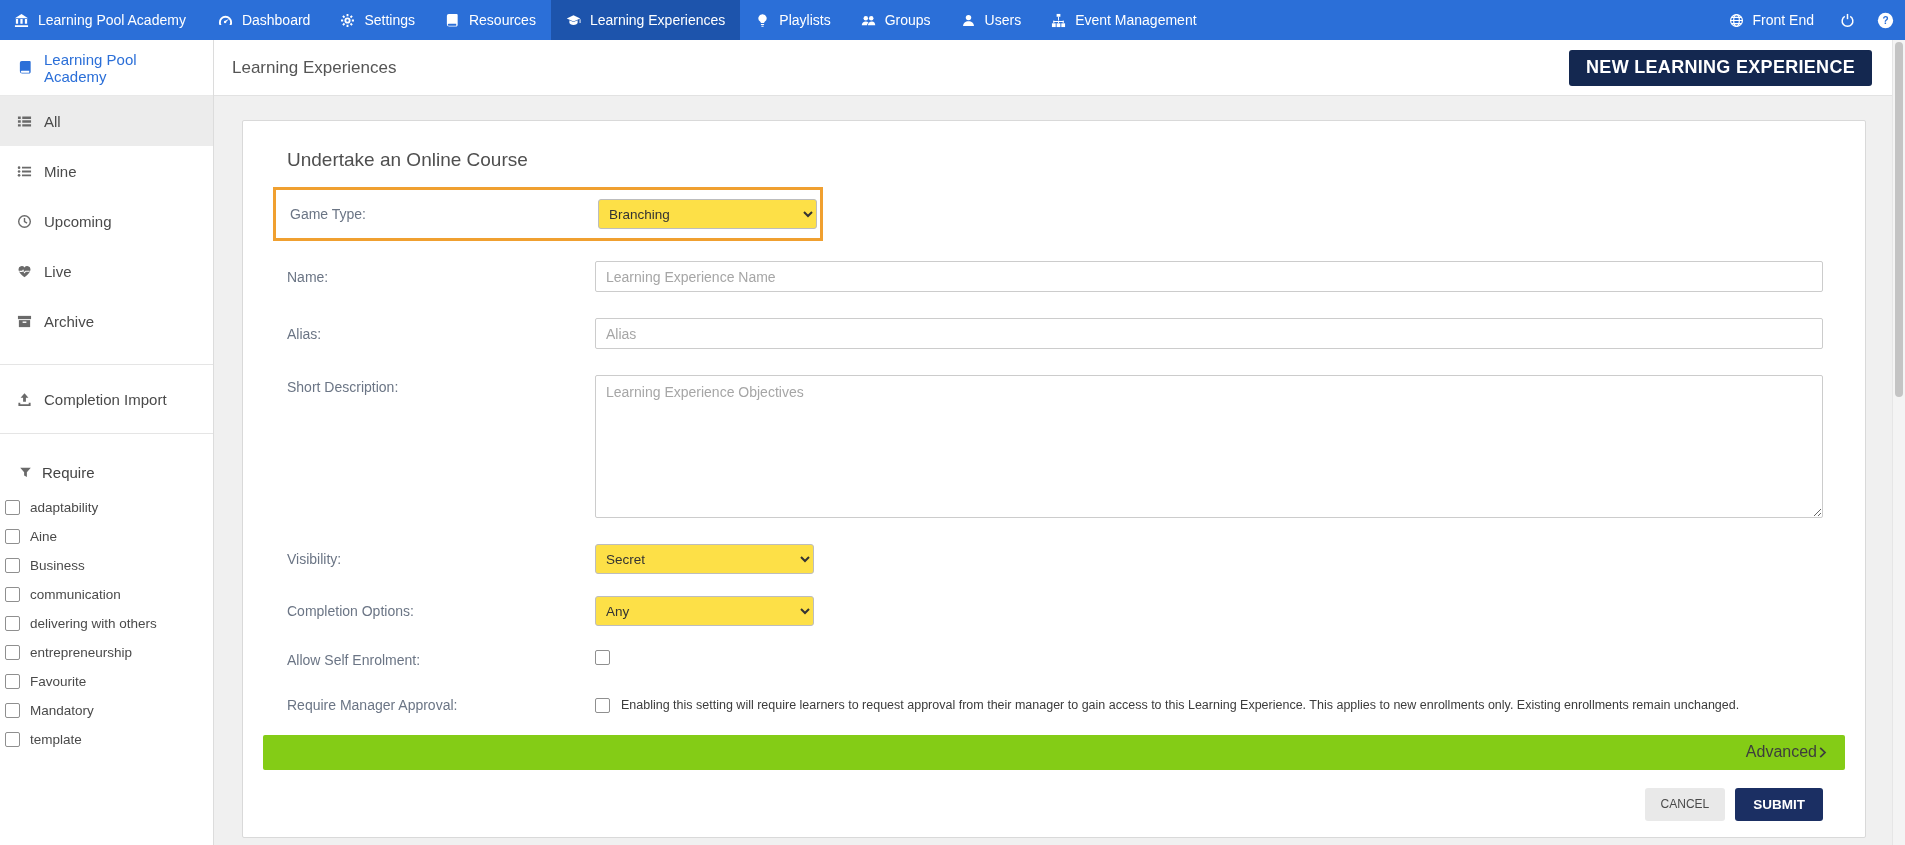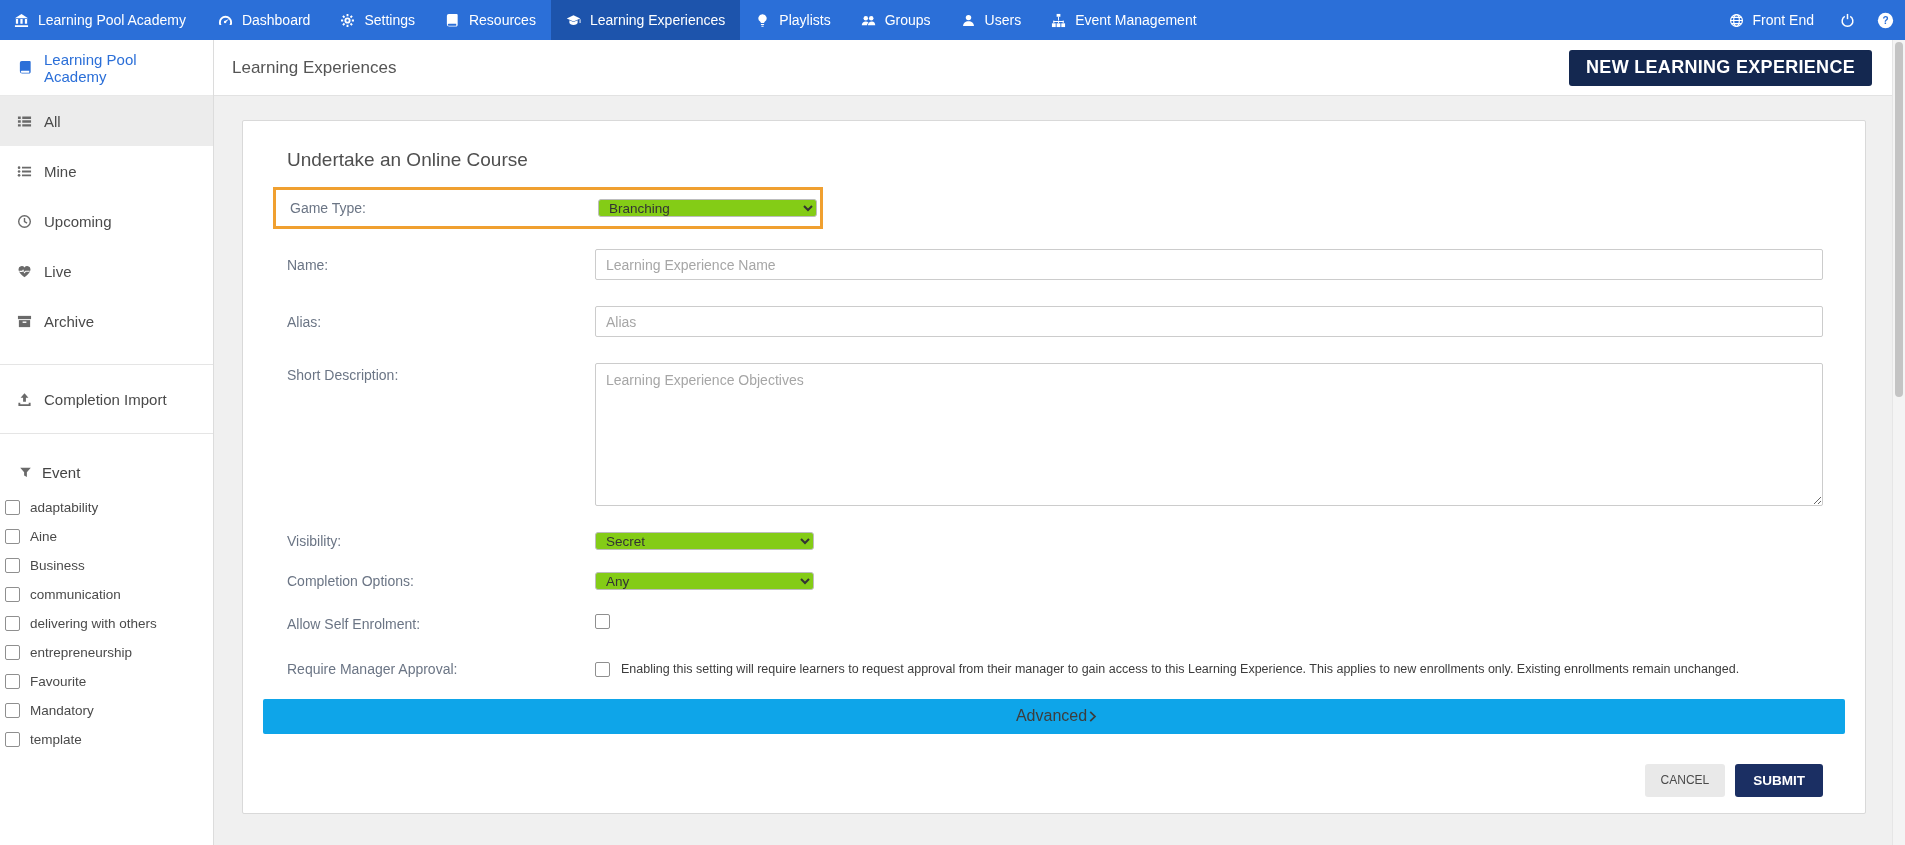--- a/index.html
+++ b/index.html
@@ -42,26 +42,26 @@
   
   .form-body { padding:28px 42px 0 44px; }
   .card-title { font-size:19px; font-weight:400; color:#4f4f4f; margin-bottom:16px; }
   .hl-box { border:3px solid #f0a030; width:550px; margin-left:-14px; padding:9px 14px; margin-bottom:20px; display:grid; grid-template-columns:308px auto; align-items:center; }
   .frow { display:grid; grid-template-columns:308px 1fr; align-items:center; margin-bottom:26px; }
   .frow.top { align-items:start; }
   .flabel { font-size:14px; color:#6b7585; }
   .tinput { width:100%; height:31px; border:1px solid #ccc; border-radius:2px; padding:0 10px; font-size:14px; color:#8b5cf6; outline:none; }
   .tinput::placeholder, .tarea::placeholder { color:#a6a6a6; }
   .tarea { width:100%; height:143px; border:1px solid #ccc; border-radius:2px; padding:8px 10px; font-size:14px; color:#333; resize:both; outline:none; }
-  .sel { width:219px; height:18px; border:1px solid #bdbdbd; border-radius:3px; font-size:13.5px; color:#333; padding:0 6px; background:#84cc16; cursor:pointer; }
+  .sel { width:219px; height:30px; border:1px solid #bdbdbd; border-radius:3px; font-size:13.5px; color:#333; padding:0 6px; background:#fde047; cursor:pointer; }
   .rm-wrap { display:flex; align-items:flex-start; gap:11px; font-size:12.5px; color:#3c3c3c; line-height:1.4; }
   .rm-wrap .chk { margin-top:1px; }
   .flabel.pad-top { padding-top:4px; }
 
-  .advanced { margin:6px 20px 16px; background:#0ea5e9; height:35px; display:flex; align-items:center; justify-content:center; padding:0 15px 0 23px; font-size:16px; color:#3d3d3d; border-radius:2px; cursor:pointer; }
+  .advanced { margin:6px 20px 4px; background:#84cc16; height:35px; display:flex; align-items:center; justify-content:flex-end; padding:0 15px 0 23px; font-size:16px; color:#3d3d3d; border-radius:2px; cursor:pointer; }
   .advanced .ic { fill:#3d3d3d; width:13px; height:13px; }
   .card-footer { display:flex; justify-content:flex-end; align-items:center; gap:10px; padding:14px 42px 16px; }
   .btn-cancel { background:#e9e9e9; color:#4a4a4a; height:33px; padding:0 16px; border:none; border-radius:3px; font-size:12px; cursor:pointer; }
   .btn-submit { background:#1b2f63; color:#fff; height:33px; padding:0 18px; border:none; border-radius:3px; font-size:13.5px; font-weight:bold; cursor:pointer; }
 
   
   .vscroll { width:13px; background:#f4f4f4; border-left:1px solid #e6e6e6; position:relative; flex:none; }
   .vthumb { position:absolute; top:2px; left:2px; width:8px; height:355px; background:#c4c4c4; border-radius:4px; }
 </style>
 </head>
@@ -260,21 +260,21 @@
         <span>Completion Import</span>
       </div>
     </div>
 
     <div class="filter-head">
       <span>
           <svg class="ic" viewBox="0 0 16 16">
             <path d="M1.5 2h13L9.7 7.8v5.7l-3.4-1.7V7.8z"></path>
           </svg>
         </span>
-      <span>Event</span>
+      <span>Require</span>
     </div>
 
     <label class="filter-row">
       <input type="checkbox" class="chk" style="">
       <span>adaptability</span>
     </label>
     <label class="filter-row">
       <input type="checkbox" class="chk" style="">
       <span>Aine</span>
     </label>

